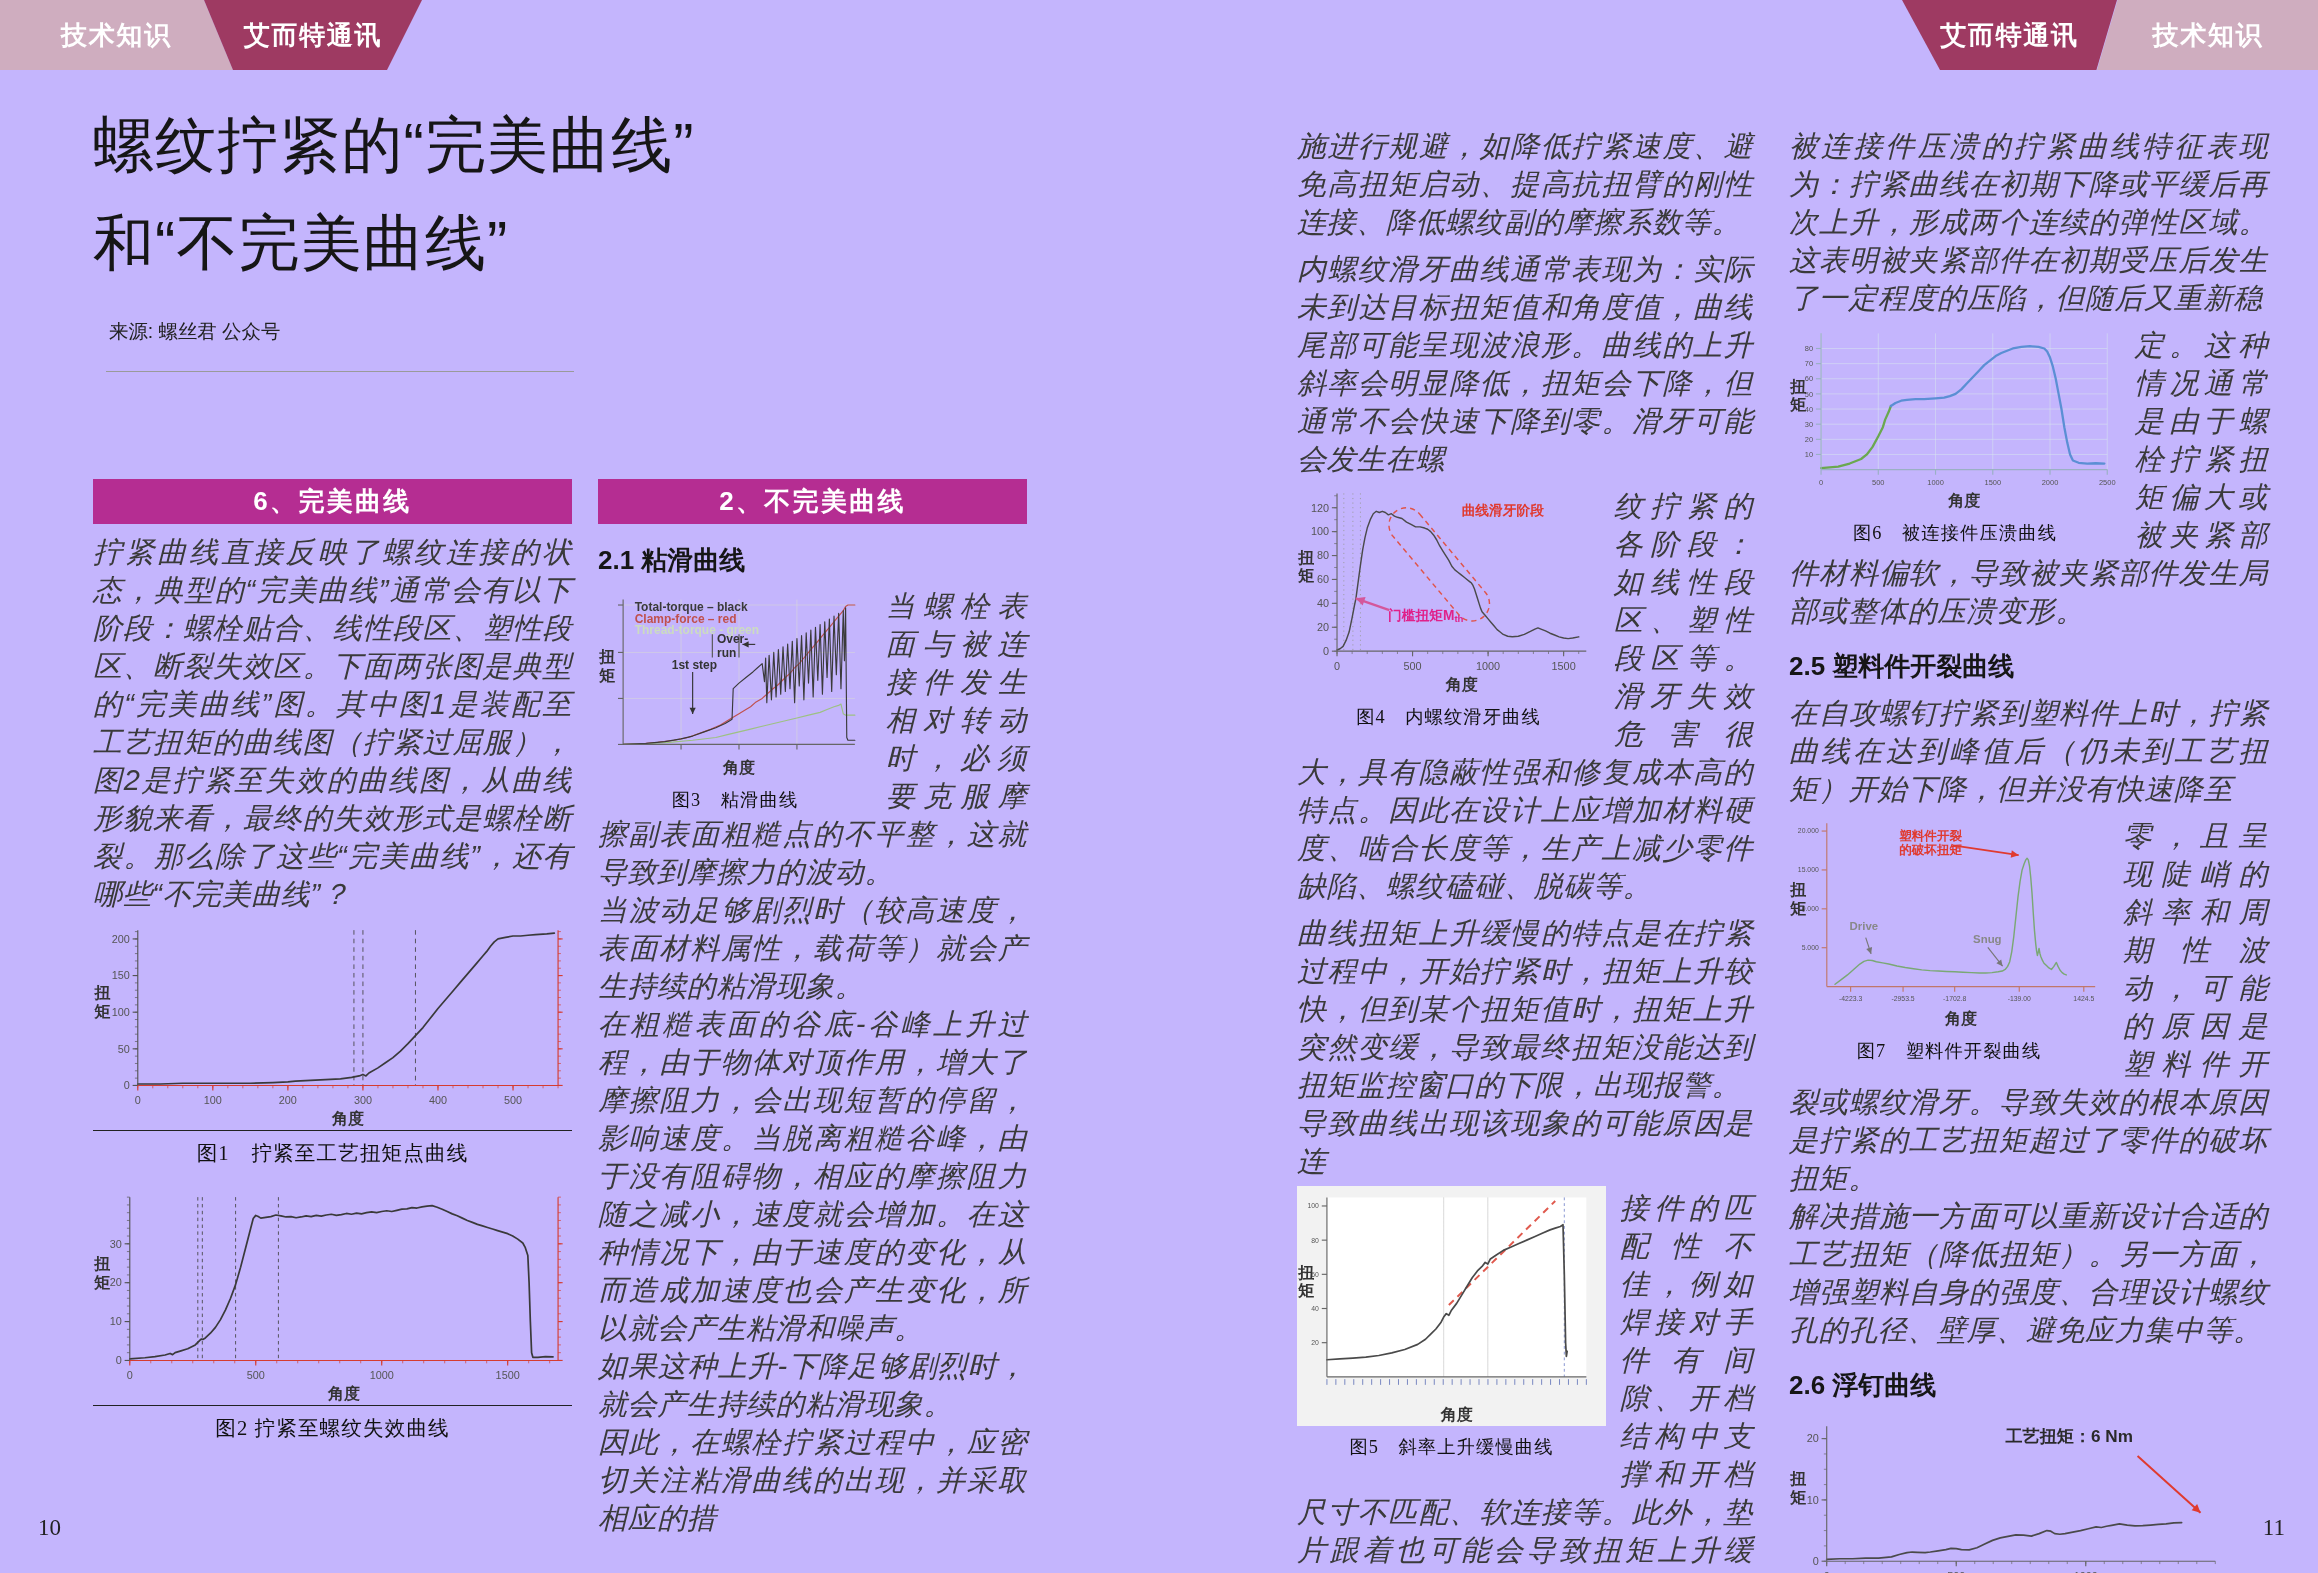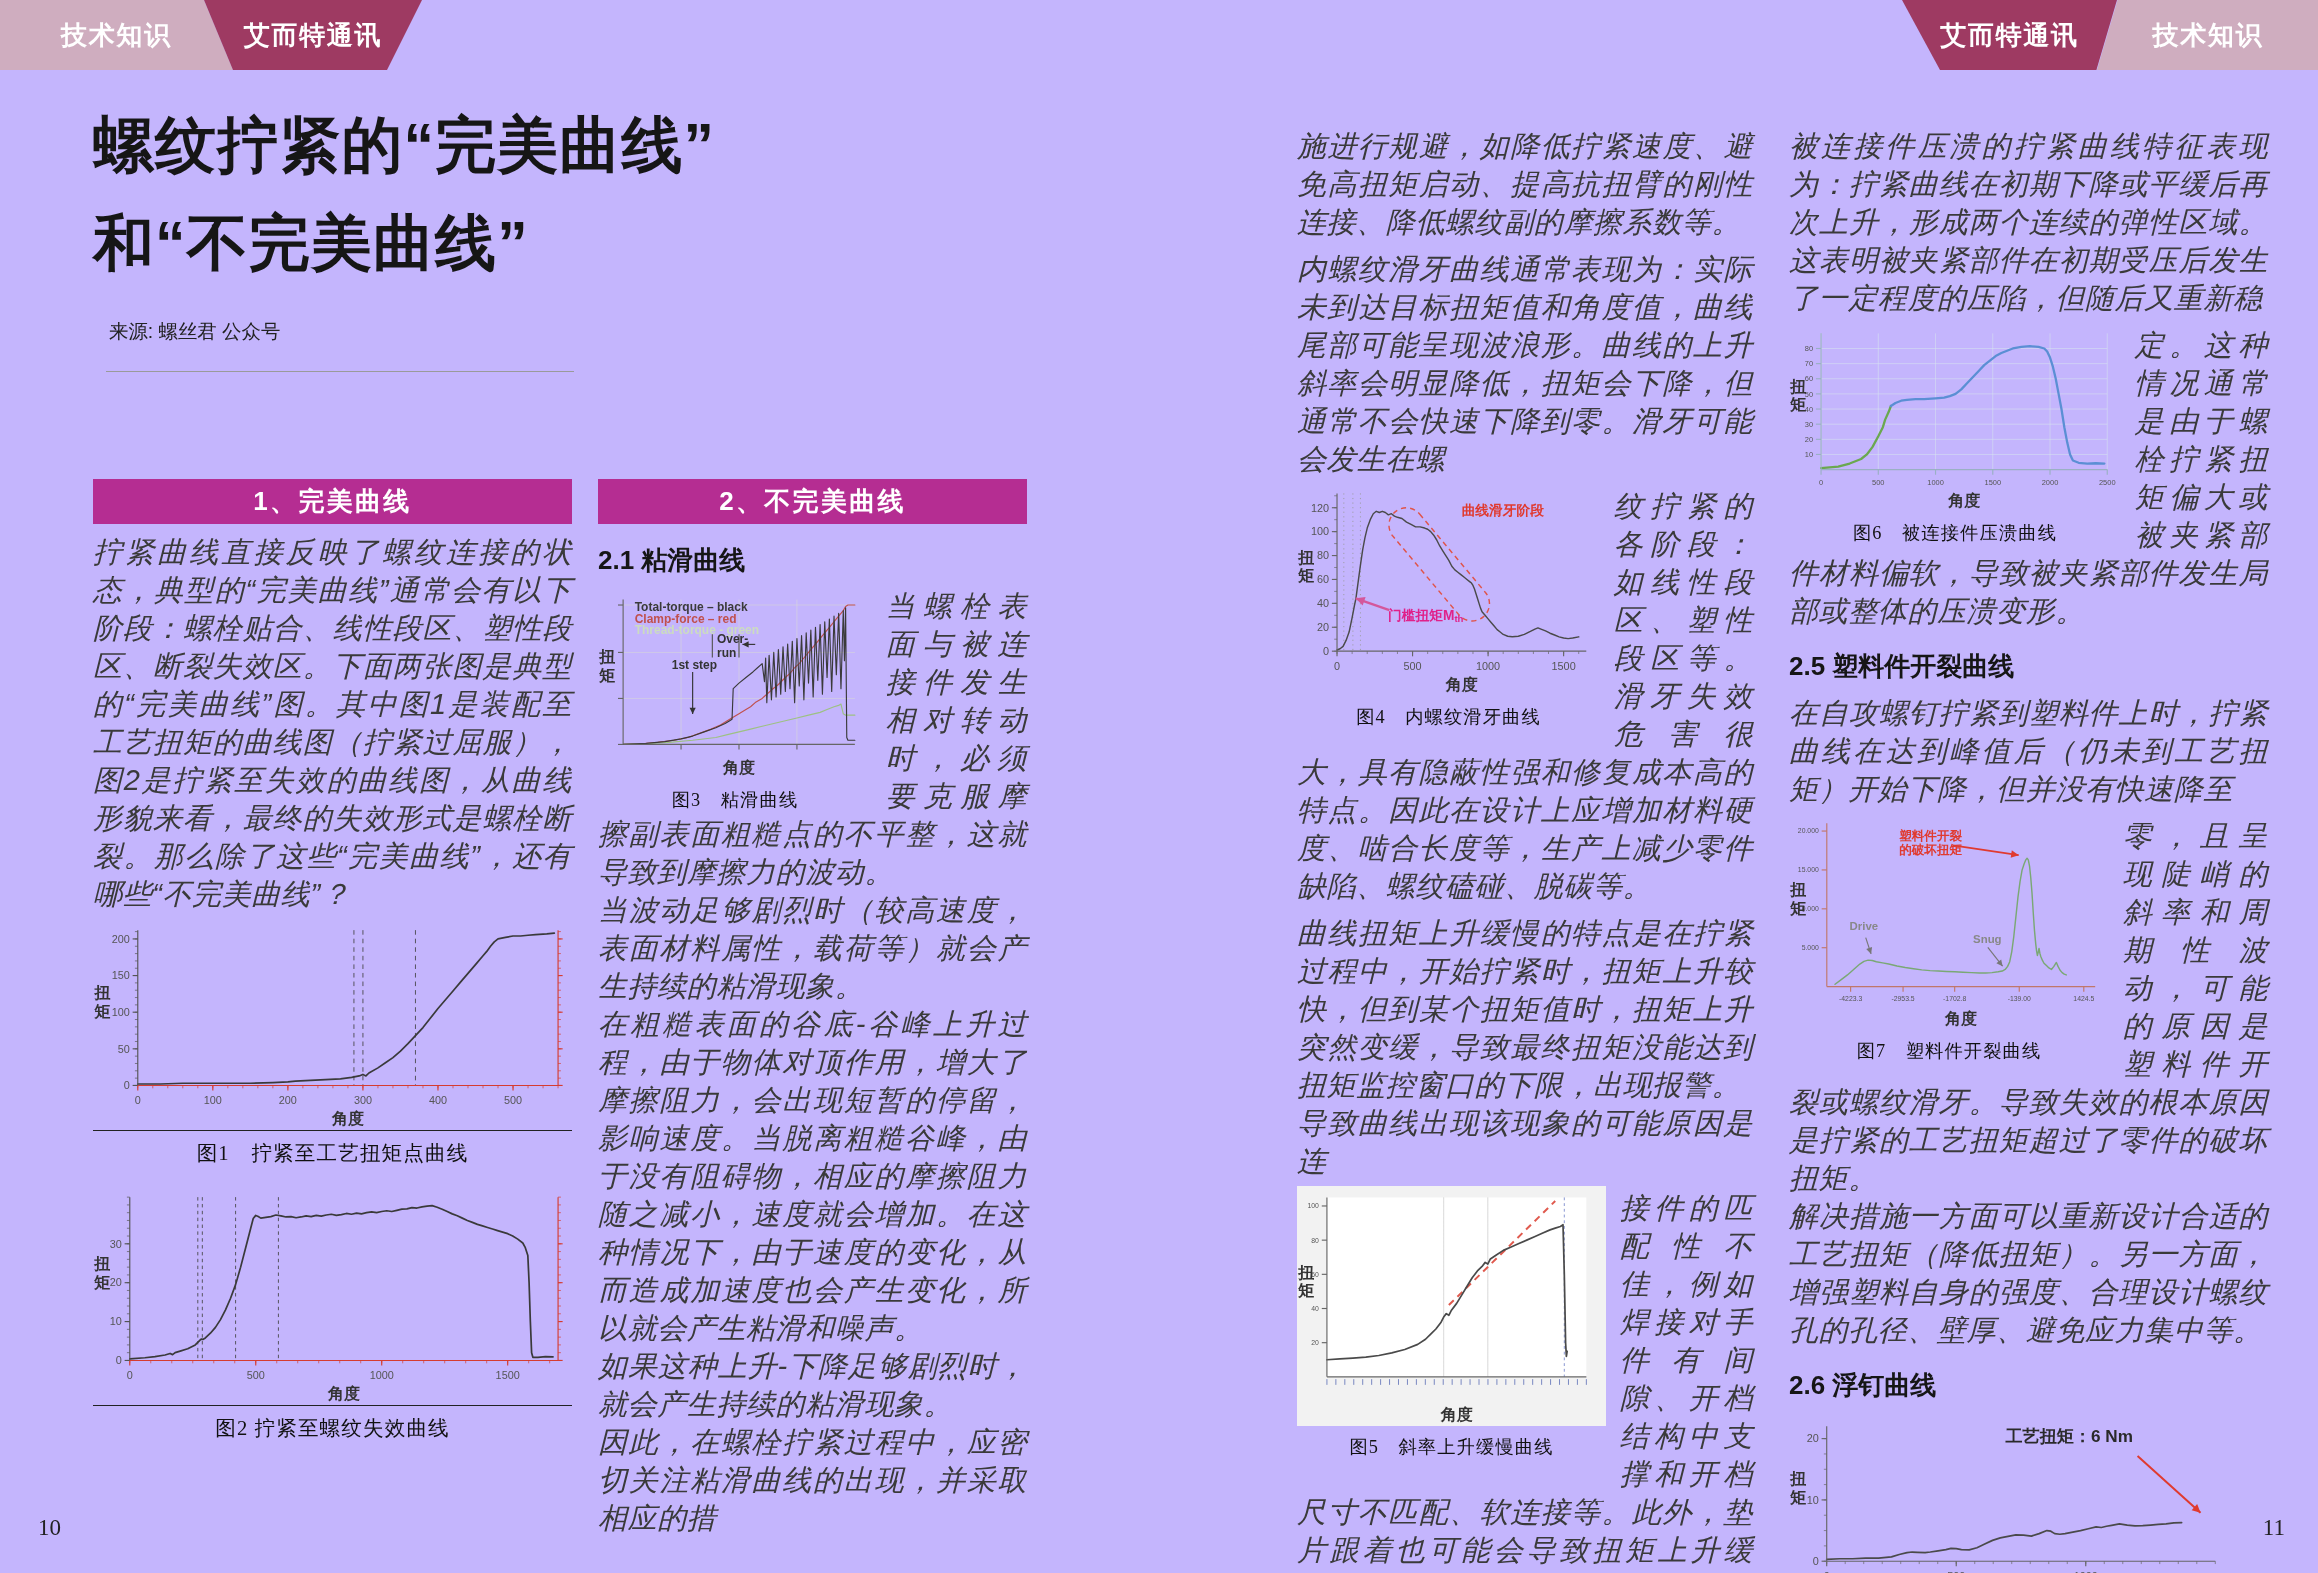--- a/index.html
+++ b/index.html
@@ -4,21 +4,21 @@
 <style>
   html,body{margin:0;padding:0;background:#fff;}
   #page{position:relative;width:2319px;height:1574px;background:#c4b5fd;overflow:hidden;
         font-family:"Liberation Sans",sans-serif;color:#2e2e2e;}
   .tab{position:absolute;top:0;height:70px;display:flex;align-items:center;justify-content:center;
        color:#fff;font-size:26px;font-weight:700;letter-spacing:1.7px;}
   .tab-ll{left:0;width:233px;background:#cfadbf;clip-path:polygon(0 0,204px 0,100% 100%,0 100%);}
   .tab-ld{left:204px;width:218px;background:#9e3a62;clip-path:polygon(0 0,100% 0,calc(100% - 35px) 100%,29px 100%);}
   .tab-rd{left:1902px;width:215px;background:#9e3a62;clip-path:polygon(0 0,100% 0,calc(100% - 20.6px) 100%,38px 100%);}
   .tab-rl{left:2097px;width:222px;background:#cfadbf;clip-path:polygon(20.6px 0,100% 0,100% 100%,0 100%);}
-  .title{position:absolute;left:93px;top:96px;font-size:61px;line-height:98px;font-weight:700;
+  .title{position:absolute;left:93px;top:96px;font-size:61px;line-height:98px;font-weight:400;
          color:#161616;letter-spacing:1.1px;}
   .source{position:absolute;left:109px;top:318px;font-size:19.4px;color:#222;}
   .rule{position:absolute;left:106px;top:371px;width:468px;height:1.1px;background:#9a9a9a;}
   .col{position:absolute;}
   #col1{left:93px;top:479px;width:479px;}
   #col2{left:598px;top:479px;width:429px;}
   #col3{left:1297px;top:127px;width:456px;}
   #col4{left:1789px;top:127px;width:479px;}
   .banner{height:45px;line-height:45px;background:#b52d92;color:#fff;text-align:center;
           font-size:26px;font-weight:700;letter-spacing:2.3px;}
@@ -58,21 +58,21 @@
   </div>
 
   <div class="title">
     <div>螺纹拧紧的“完美曲线”</div>
     <div>和“不完美曲线”</div>
   </div>
   <div class="source">来源: 螺丝君 公众号</div>
   <div class="rule"></div>
 
   <div class="col" id="col1">
-    <div class="banner">1、完美曲线</div>
+    <div class="banner">6、完美曲线</div>
     <p class="body">拧紧曲线直接反映了螺纹连接的状态，典型的“完美曲线”通常会有以下阶段：螺栓贴合、线性段区、塑性段区、断裂失效区。下面两张图是典型的“完美曲线”图。其中图1是装配至工艺扭矩的曲线图（拧紧过屈服），图2是拧紧至失效的曲线图，从曲线形貌来看，最终的失效形式是螺栓断裂。那么除了这些“完美曲线”，还有哪些“不完美曲线”？</p>
     <figure class="fig block">
       <div class="chart underline" style="height:209px"><svg width="479" height="209" viewBox="0 0 838 366">
             <line x1="456.5142857142857" y1="16" x2="456.5142857142857" y2="288" stroke="#444" stroke-width="1.5" stroke-dasharray="8 7"></line>
             <line x1="472.2857142857143" y1="16" x2="472.2857142857143" y2="288" stroke="#444" stroke-width="1.5" stroke-dasharray="8 7"></line>
             <line x1="564.2857142857142" y1="16" x2="564.2857142857142" y2="288" stroke="#444" stroke-width="1.5" stroke-dasharray="8 7"></line>
             <polyline points="78,285.4339622641509 117.42857142857142,285.4339622641509 156.85714285714283,284.1509433962264 196.28571428571428,284.1509433962264 235.7142857142857,284.1509433962264 275.1428571428571,284.1509433962264 314.57142857142856,282.8679245283019 340.8571428571429,281.58490566037733 354,280.3018867924528 380.2857142857143,279.0188679245283 406.5714285714286,277.7358490566038 432.8571428571429,276.45283018867923 452.57142857142856,273.8867924528302 465.7142857142857,271.3207547169811 472.2857142857143,268.7547169811321 477.5428571428571,271.3207547169811 482.8,266.188679245283 498.57142857142856,257.20754716981133 511.7142857142857,248.22641509433961 524.8571428571429,239.24528301886792 538,227.69811320754718 551.1428571428571,214.8679245283019 564.2857142857142,200.75471698113208 577.4285714285714,186.64150943396226 590.5714285714286,169.96226415094338 603.7142857142858,153.28301886792454 616.8571428571428,137.88679245283018 630,122.49056603773585 643.1428571428572,107.09433962264151 656.2857142857142,91.69811320754718 669.4285714285714,76.30188679245282 682.5714285714286,60.90566037735849 689.1428571428572,53.207547169811335 695.7142857142858,44.226415094339615 702.2857142857142,36.52830188679246 708.8571428571428,31.39622641509436 722,28.830188679245282 735.1428571428572,26.264150943396203 748.2857142857142,26.264150943396203 761.4285714285714,24.98113207547169 774.5714285714286,23.69811320754718 794.2857142857142,22.41509433962267 807.4285714285714,21.1320754716981" fill="none" stroke="#3a3a3a" stroke-width="3" stroke-linejoin="round" stroke-linecap="round"></polyline>
             <line x1="78" y1="16" x2="78" y2="288" stroke="#555" stroke-width="2"></line>
             <line x1="78" y1="288" x2="814" y2="288" stroke="#d63c30" stroke-width="2"></line>
             <line x1="814" y1="16" x2="814" y2="288" stroke="#d63c30" stroke-width="2"></line>

